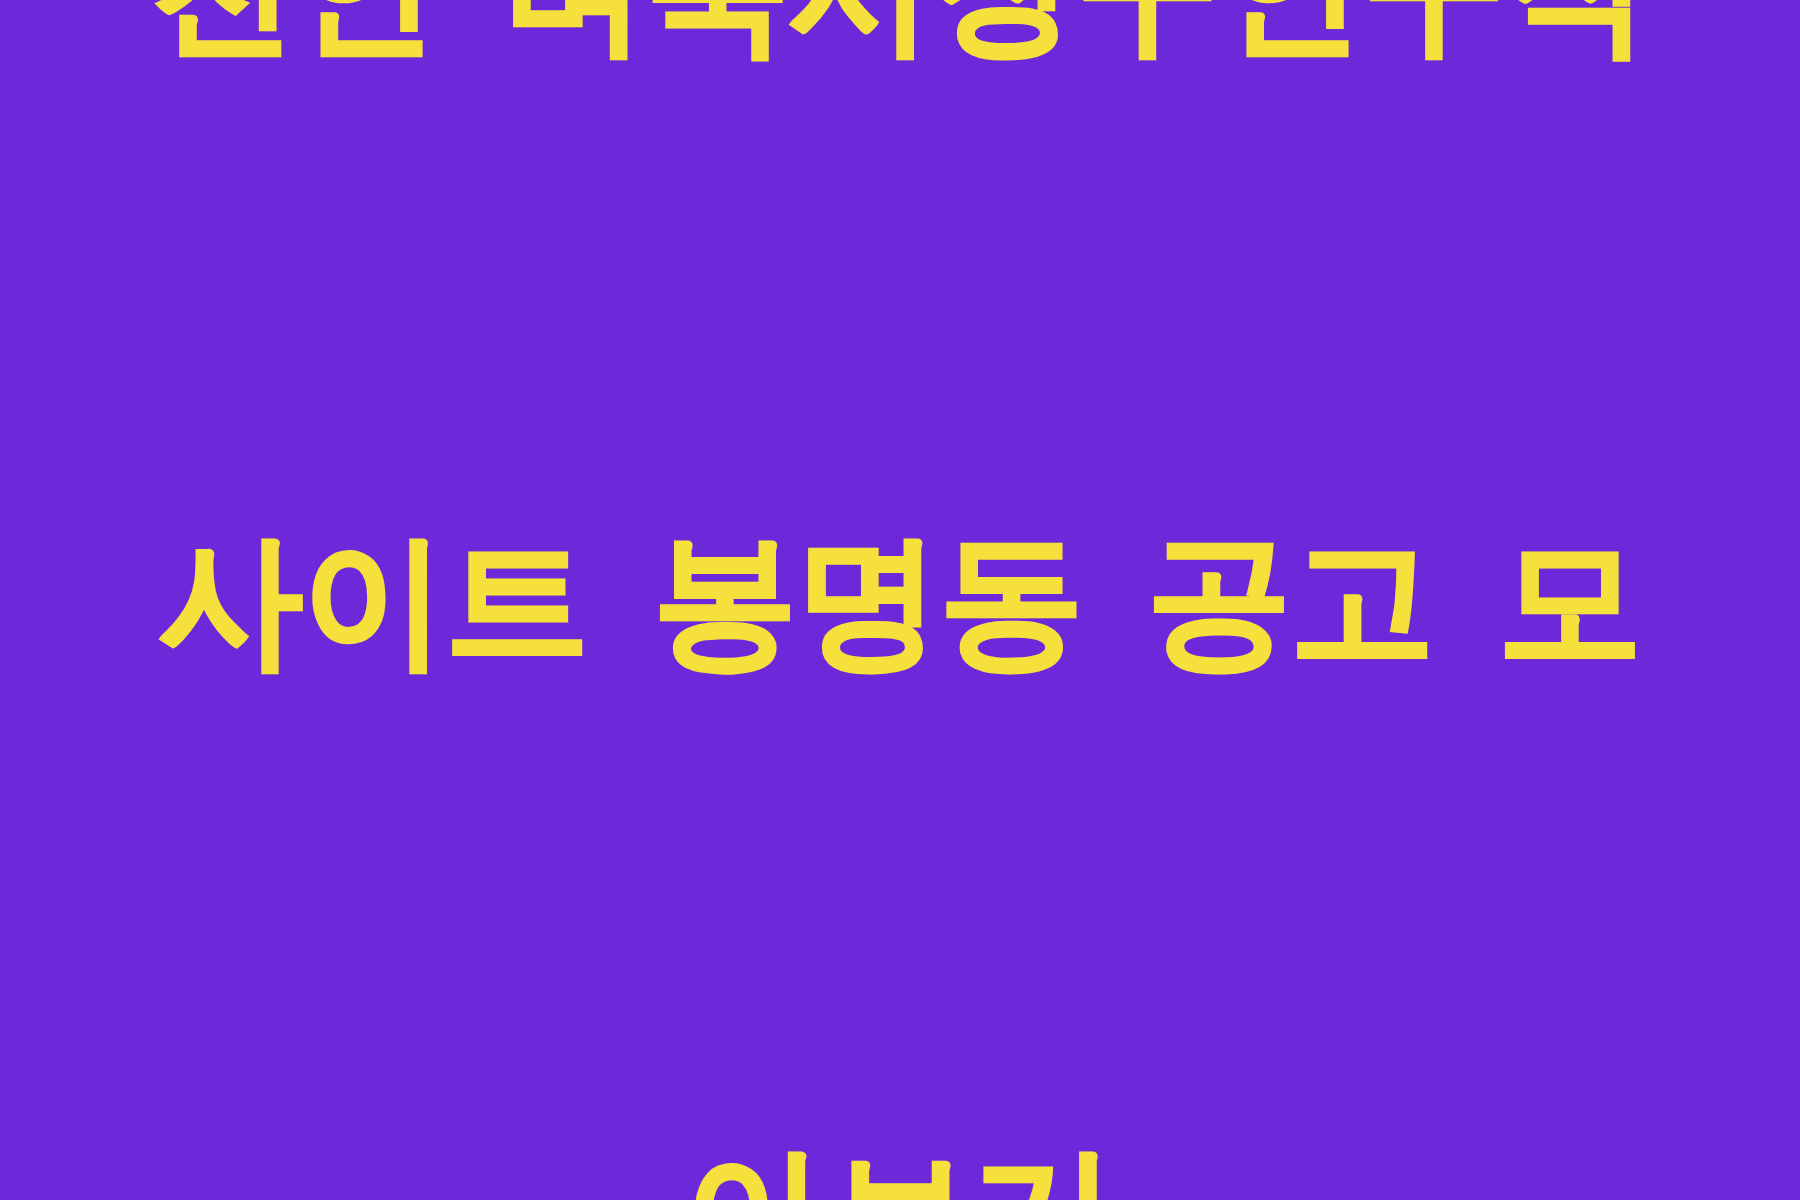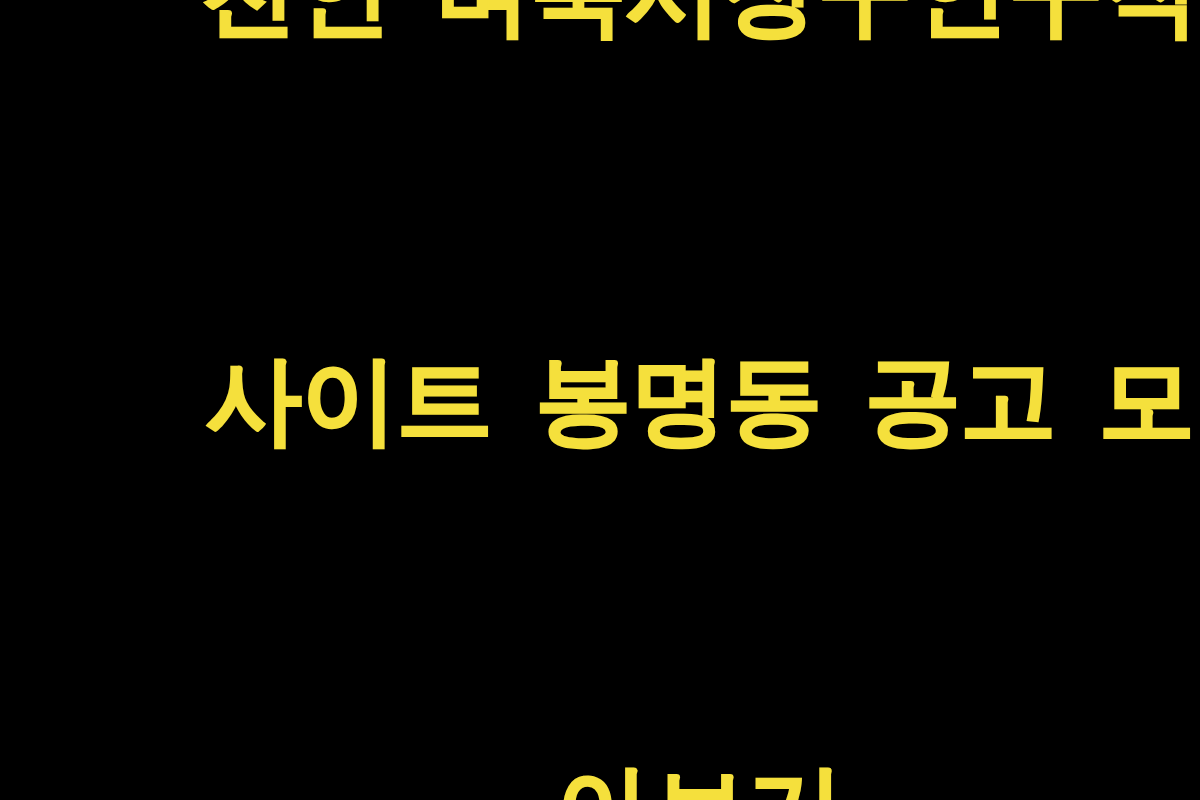--- a/index.html
+++ b/index.html
@@ -45,21 +45,21 @@
     text-rendering: geometricPrecision;
   }
 
   .banner-text .line {
     display: block;
   }
 </style>
 </head>
 <body>
 
-<div class="banner" style="background: #000000; justify-content: flex-end;">
+<div class="banner" style="background: #6d28d9;">
 
   <h1 class="banner-text" style="color: rgb(245, 224, 60); -webkit-text-stroke: 2px rgb(245, 224, 60); text-align: center;">
     <span class="line">천안 벼룩시장구인구직</span>
     <span class="line">사이트 봉명동 공고 모</span>
     <span class="line">아보기</span>
   </h1>
 
 </div>
 
 </body></html>

